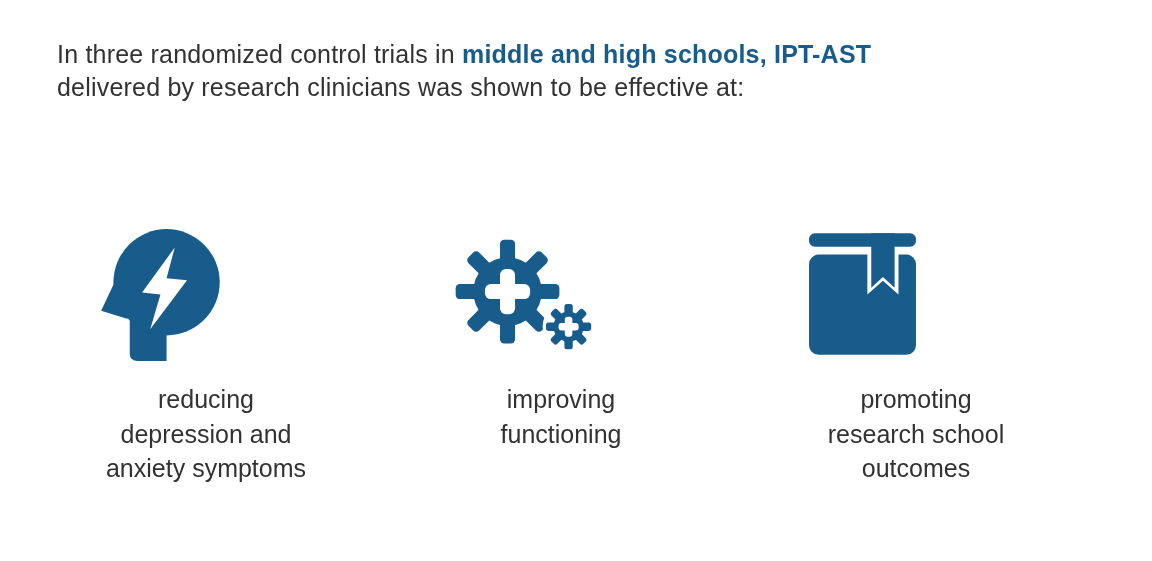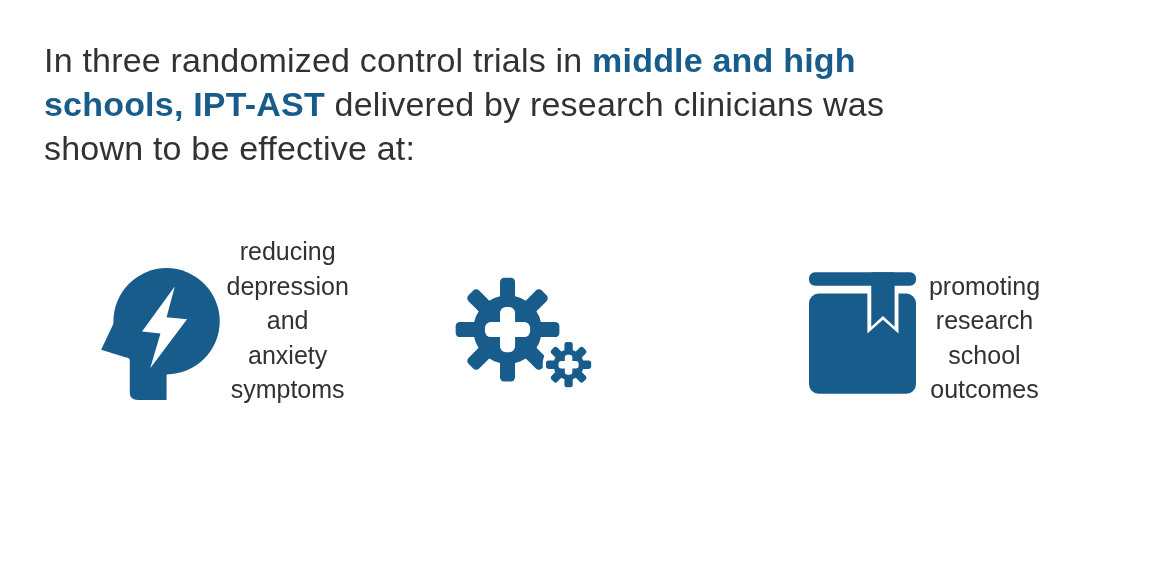--- a/index.html
+++ b/index.html
@@ -10,46 +10,46 @@
     width: 1152px;
     height: 561px;
     background: #ffffff;
     font-family: "Liberation Sans", sans-serif;
     color: var(--text, #323232);
     position: relative;
     overflow: hidden;
   }
   .heading {
     position: absolute;
-    left: 44px;
+    left: 57px;
     top: 38px;
     width: 900px;
-    font-size: 34px;
+    font-size: 25px;
     line-height: 1.3;
     letter-spacing: 0.2px;
     color: var(--text, #323232);
   }
   .heading .hl {
     color: var(--accent, #185c8c);
     font-weight: bold;
   }
   .items-row {
     position: absolute;
     top: 220px;
     left: 0;
     right: 0;
     display: flex;
     justify-content: center;
     gap: 110px;
   }
   .item {
     width: 245px;
     display: flex;
-    flex-direction: row;
-    align-items: flex-end;
+    flex-direction: column;
+    align-items: flex-start;
   }
   .icon-box {
     height: 148px;
     display: flex;
     align-items: center;
     justify-content: center;
   }
   .icon {
     color: var(--accent, #185c8c);
   }
@@ -112,20 +112,21 @@
             <rect x="-5" y="-27" width="10" height="14" rx="3" transform="rotate(225)"></rect>
             <rect x="-5" y="-27" width="10" height="14" rx="3" transform="rotate(270)"></rect>
             <rect x="-5" y="-27" width="10" height="14" rx="3" transform="rotate(315)"></rect>
             <circle r="18"></circle>
           </g>
           <rect x="-4.5" y="-12" width="9" height="24" rx="3.5" fill="#ffffff"></rect>
           <rect x="-12" y="-4.5" width="24" height="9" rx="3.5" fill="#ffffff"></rect>
         </g>
       </svg>
     </div>
+    <div class="caption">improving functioning</div>
   </div>
 
   <div class="item">
     <div class="icon-box">
       <svg class="icon" width="107" height="122" viewBox="0 0 110 125" aria-hidden="true">
         <rect y="22" width="110" height="103" rx="10" fill="currentColor"></rect>
         <polygon fill="#ffffff" points="60,14 92,14 92,63 76,49 60,63"></polygon>
         <rect y="0" width="110" height="14" rx="6" fill="currentColor"></rect>
         <polygon fill="currentColor" points="64,0 88,0 88,56 76,45 64,56"></polygon>
       </svg>

